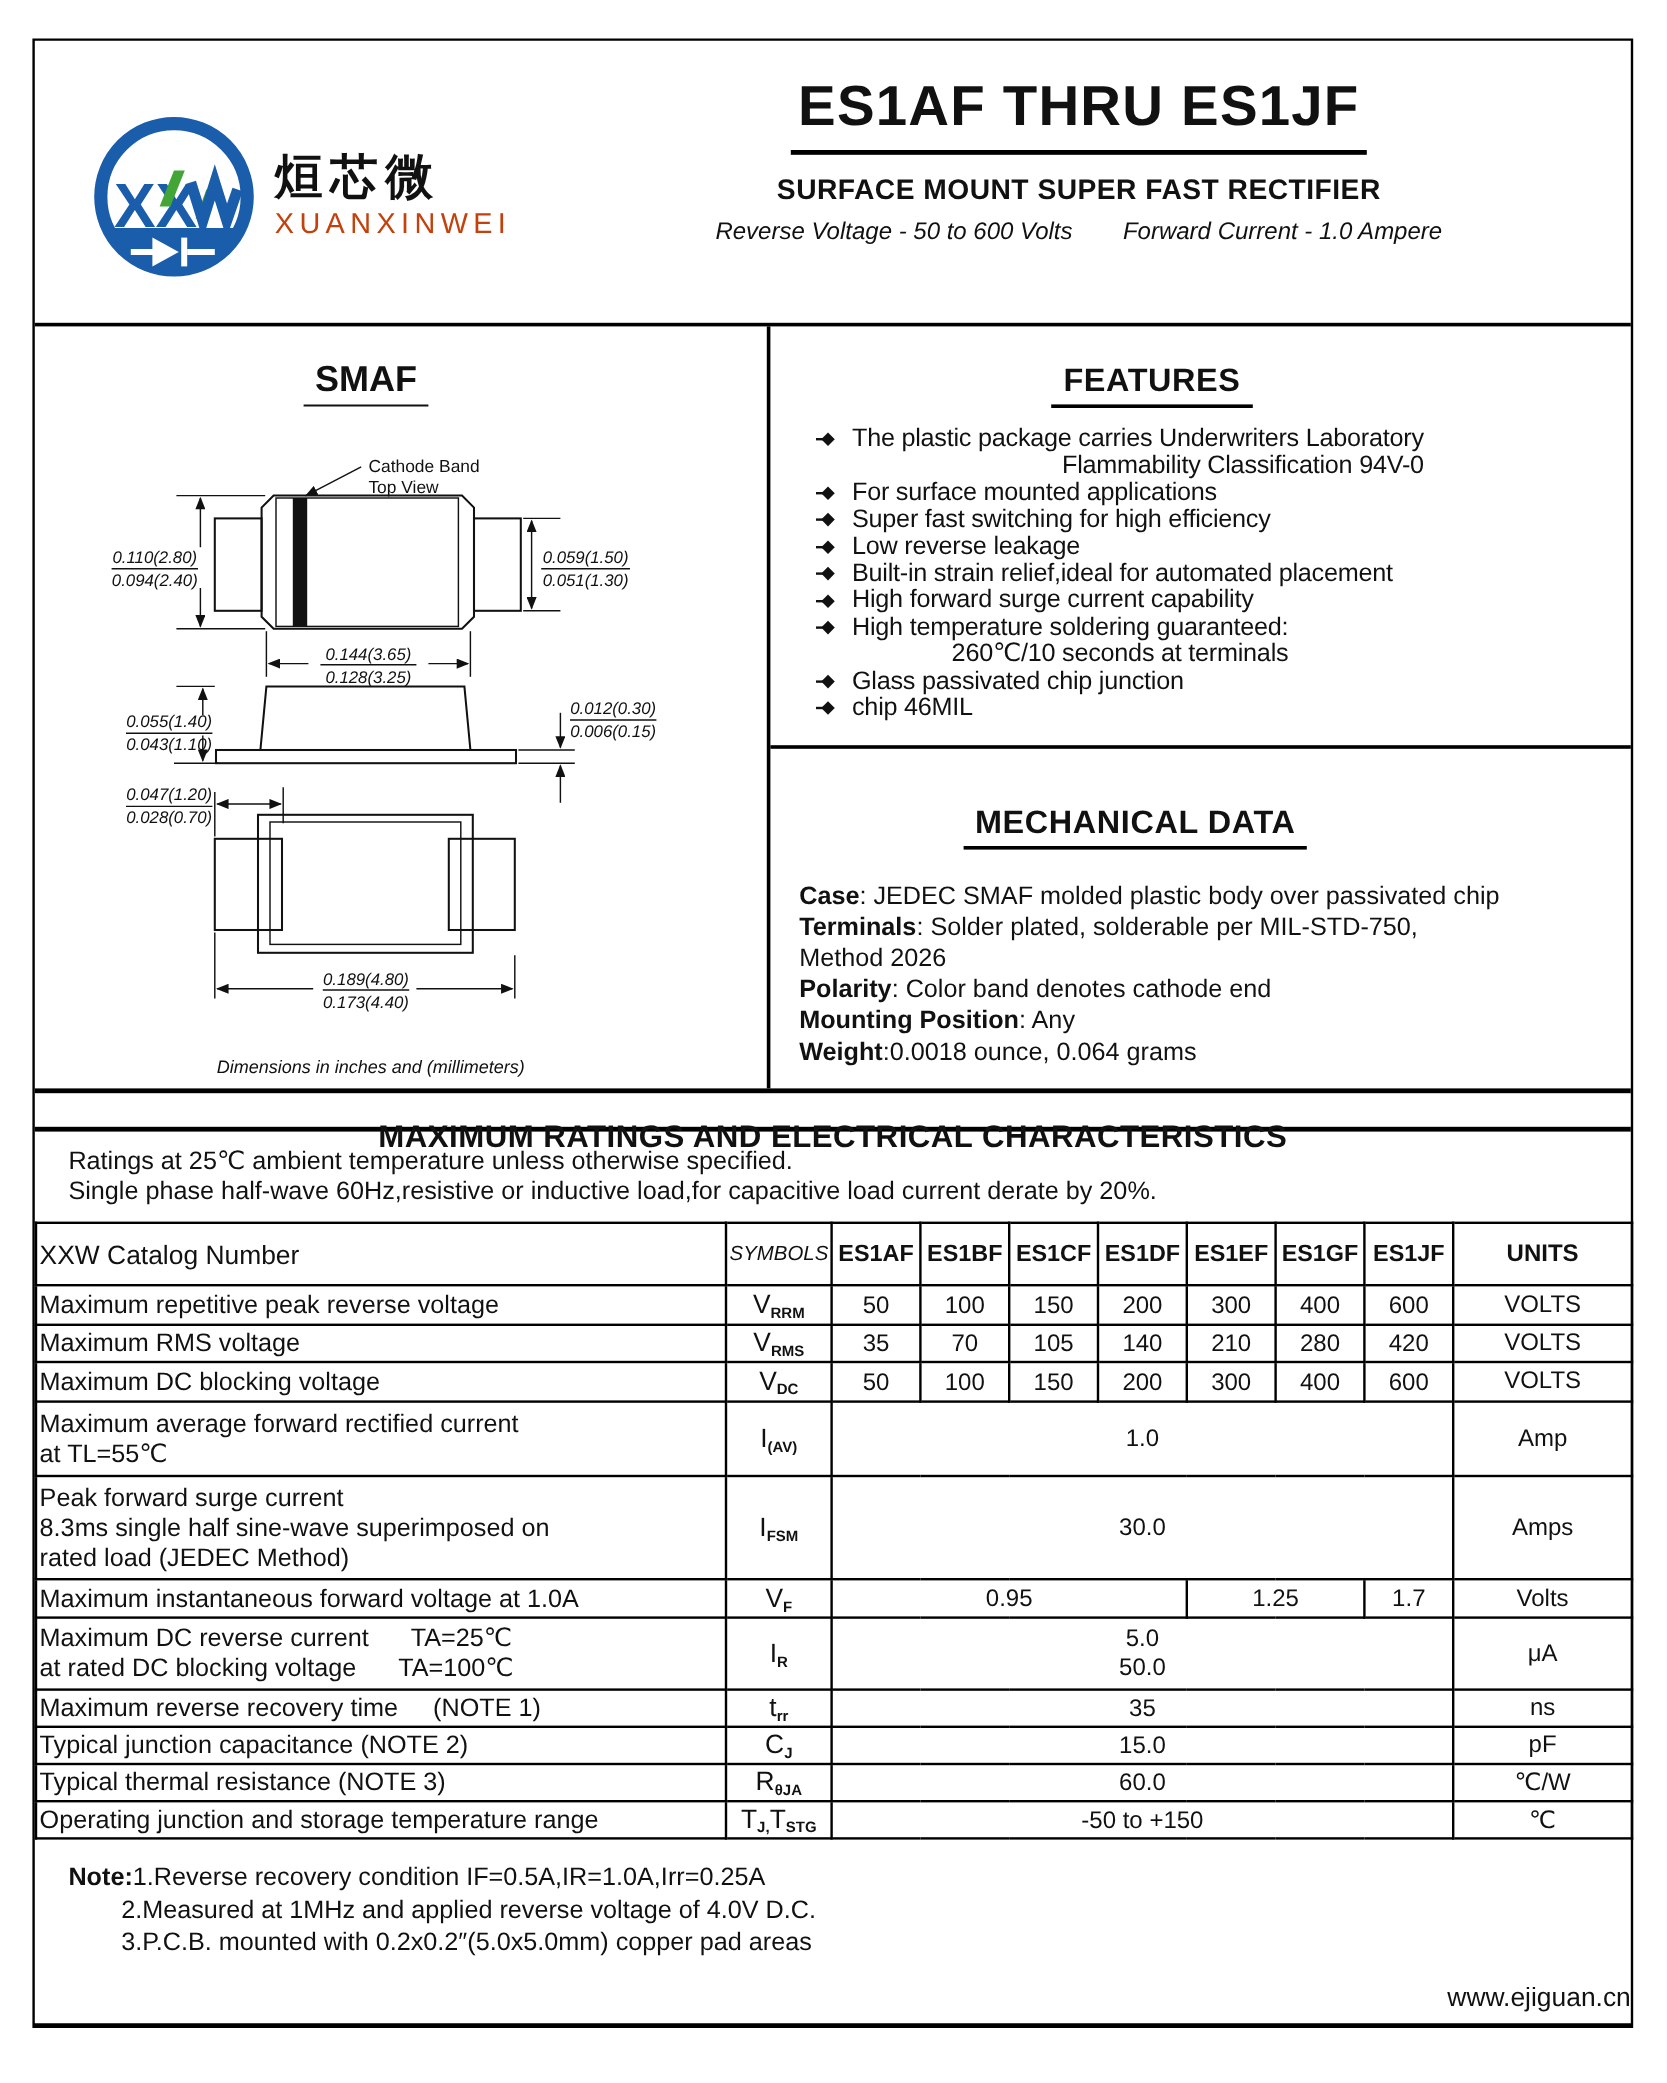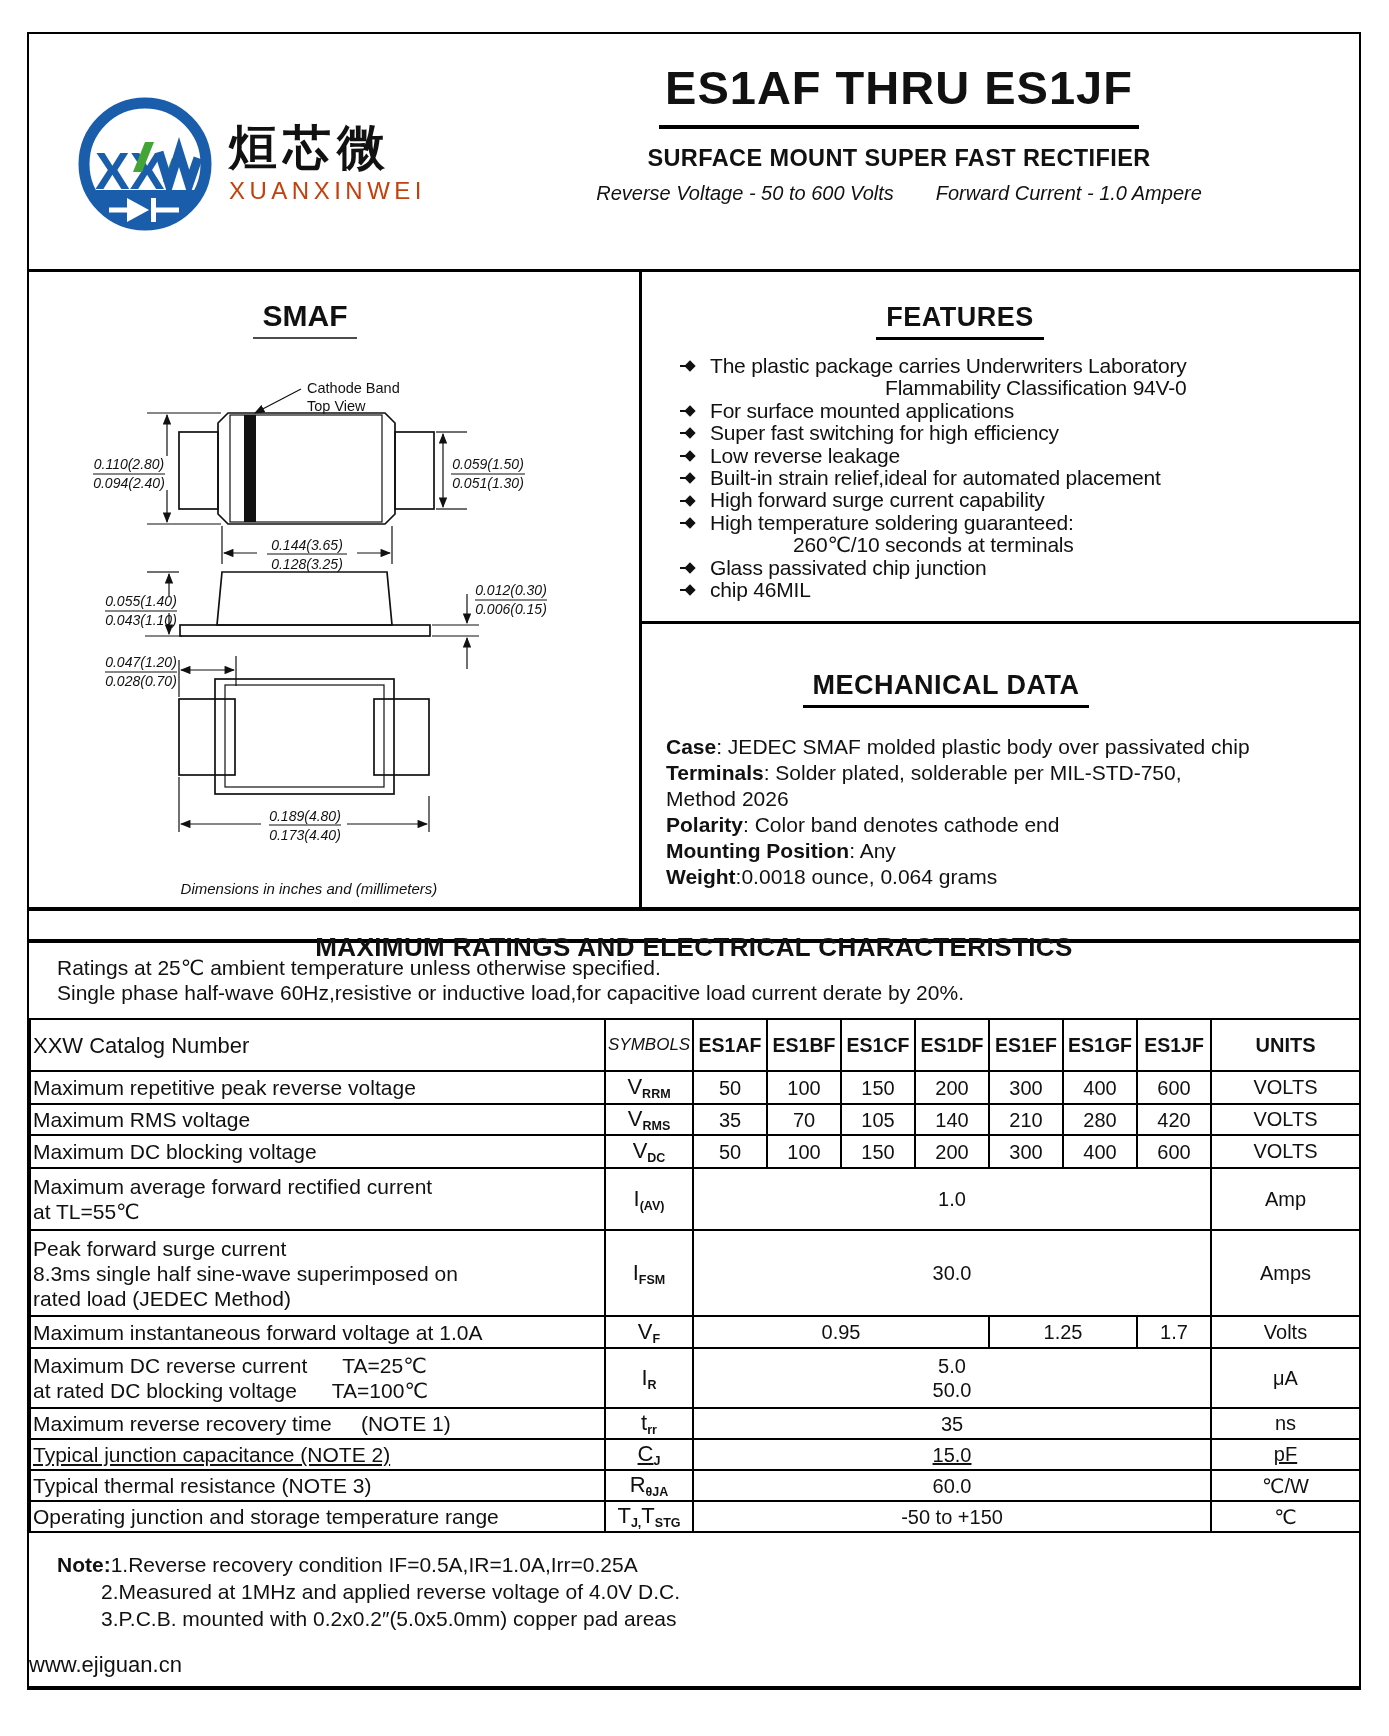--- a/index.html
+++ b/index.html
@@ -10,21 +10,21 @@
     color:#111;
   }
   .sheet {
     position:absolute; left:27px; top:32px; width:1334px; height:1658px;
     border:2px solid #000; border-bottom-width:4px; background:#fff;
   }
   
   .hdr { position:relative; height:238px; border-bottom:3px solid #000; }
   .logo { position:absolute; left:46px; top:60px; display:flex; align-items:center; }
   .logo-txt { margin-left:14px; }
-  .logo-cn { font-size:48px; font-weight:bold; letter-spacing:6px; line-height:1.05; }
+  .logo-cn { font-size:40px; font-weight:bold; letter-spacing:6px; line-height:1.05; }
   .logo-en { font-size:24px; letter-spacing:4.5px; margin-top:4px; color:#c2410c; }
   .titleblock { position:absolute; left:545px; top:26px; width:650px; text-align:center; }
   .t-main { font-size:47px; font-weight:bold; letter-spacing:1px; }
   .t-rule { width:480px; height:4px; background:#000; margin:10px auto 16px auto; }
   .t-sub  { font-size:23.5px; font-weight:bold; letter-spacing:0.4px; }
   .t-spec { font-size:20px; font-style:italic; margin-top:10px; }
   .t-spec .gap { display:inline-block; width:42px; }
   
   .bodyrow { display:flex; height:635px; }
   .colL { width:613px; border-right:3px solid #000; position:relative; }
@@ -58,27 +58,27 @@
   th.lbl { font-size:22px; }
   th.symh { font-style:italic; font-weight:normal; font-size:17px; text-align:center; }
   th.dev { font-size:19.5px; text-align:center; }
   th.unih { font-size:20px; text-align:center; }
   td.sym { text-align:center; font-size:22px; }
   td.sym sub { font-size:12.5px; font-weight:bold; vertical-align:-4px; }
   td.val { text-align:center; font-size:20px; white-space:pre-line; line-height:24px; }
   td.uni { text-align:center; font-size:20px; }
   tr.hr0 { height:52px; } tr.hr1 { height:33px; } tr.hr2 { height:31px; } tr.hr3 { height:33px; }
   tr.hr4 { height:62px; } tr.hr5 { height:86px; } tr.hr6 { height:32px; } tr.hr7 { height:60px; }
-  tr.hr8 { height:29px; } tr.hr9 { height:14px;text-decoration:underline; } tr.hr10 { height:30px; } tr.hr11 { height:30px; }
+  tr.hr8 { height:29px; } tr.hr9 { height:14px; } tr.hr10 { height:30px; } tr.hr11 { height:30px; }
   
   .notes { margin:18px 0 0 28px; font-size:21px; line-height:27px; }
   .notes .row1 { display:flex; }
   .notes .nlabel { font-weight:bold; }
   .notes .indent { margin-left:44px; }
-  .footer { position:absolute; bottom:8px; left:0; width:100%; text-align:left; font-size:22px; }
+  .footer { position:absolute; bottom:8px; left:0; width:100%; text-align:right; font-size:22px; }
   
   .pkg text { fill:#111; }
   .t-dim { font:italic 14px "Liberation Sans","DejaVu Sans",sans-serif; }
   .t-cap { font:italic 15px "Liberation Sans","DejaVu Sans",sans-serif; }
   .t-call { font:14.5px "Liberation Sans","DejaVu Sans",sans-serif; }
   .t-pkg { font:bold 30px "Liberation Sans","DejaVu Sans",sans-serif; }
   .ln  { stroke:#111; stroke-width:1.7; fill:none; }
   .thin{ stroke:#111; stroke-width:1.2; fill:none; }
   .fl  { fill:#111; }
 </style>

